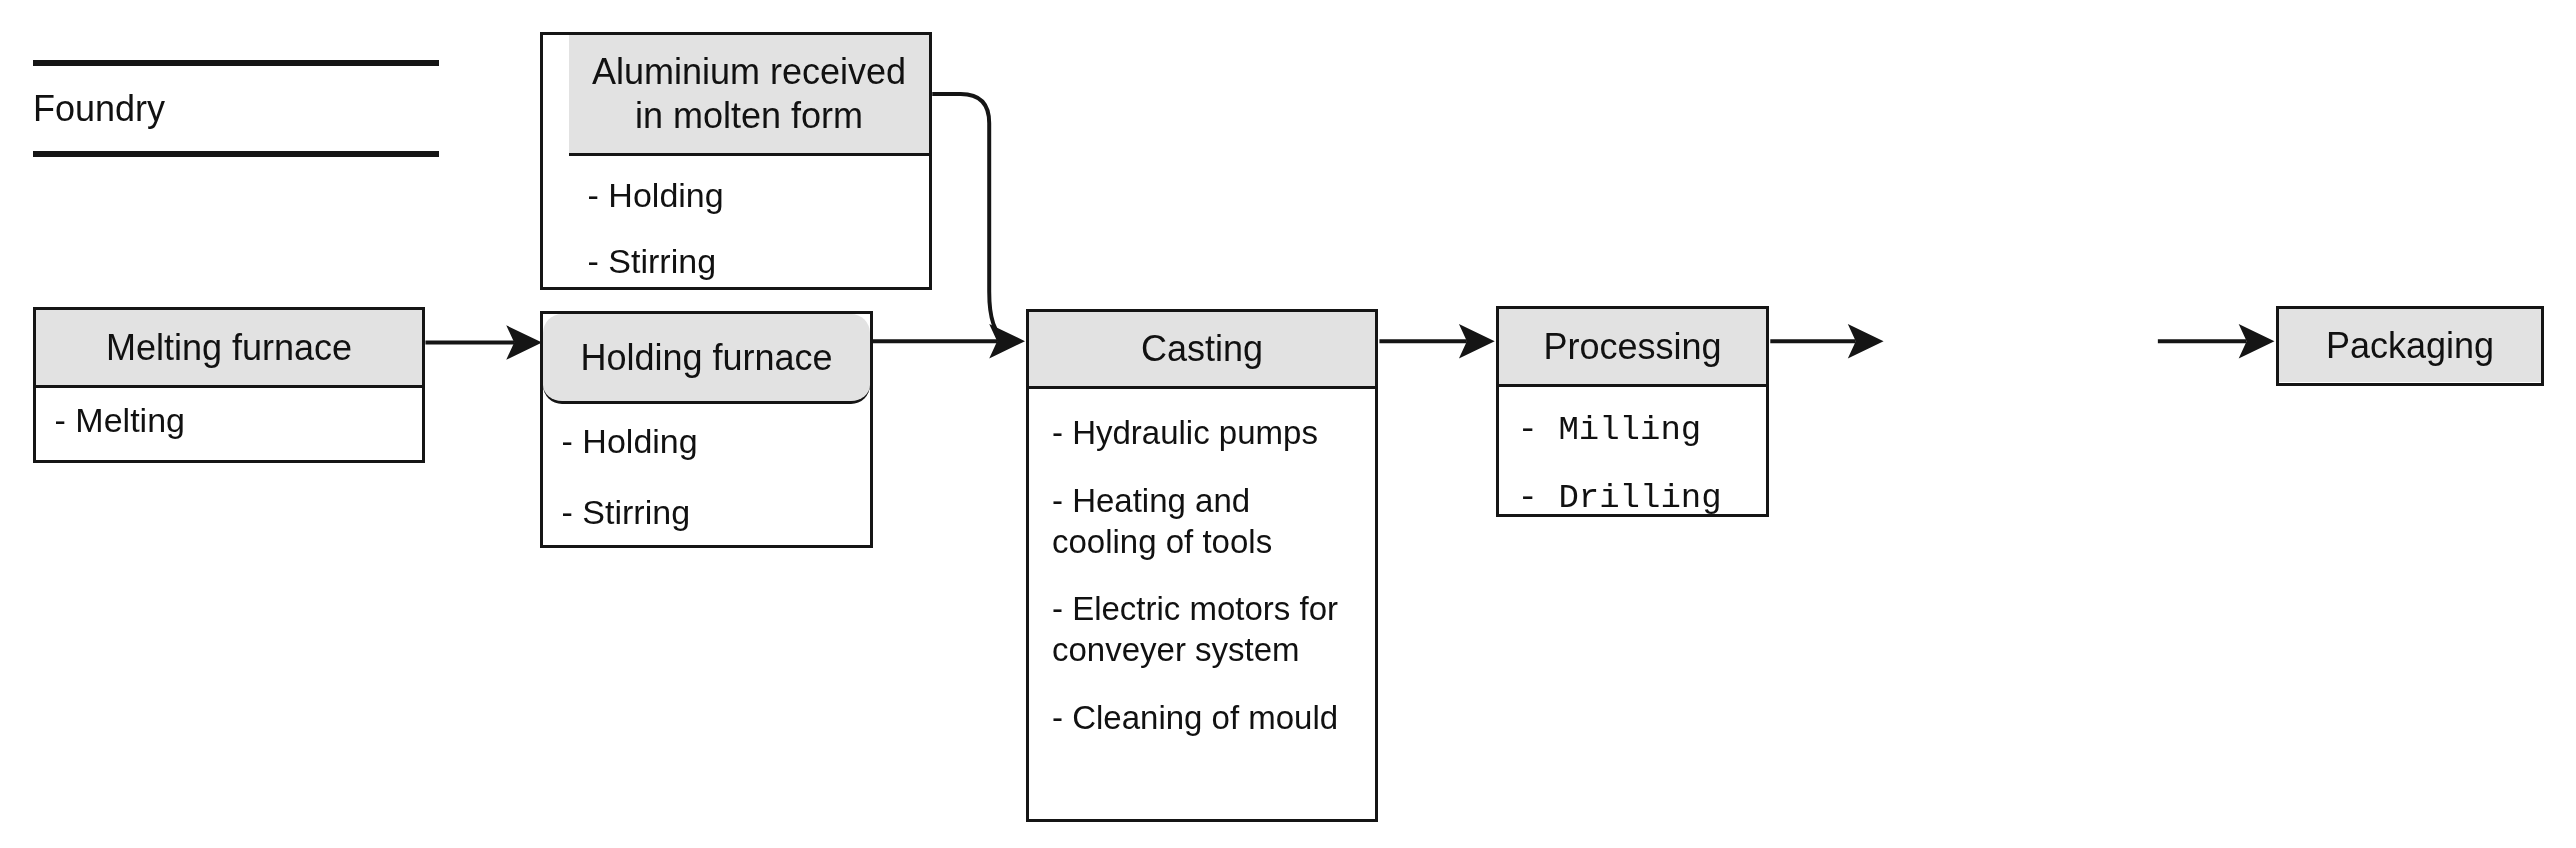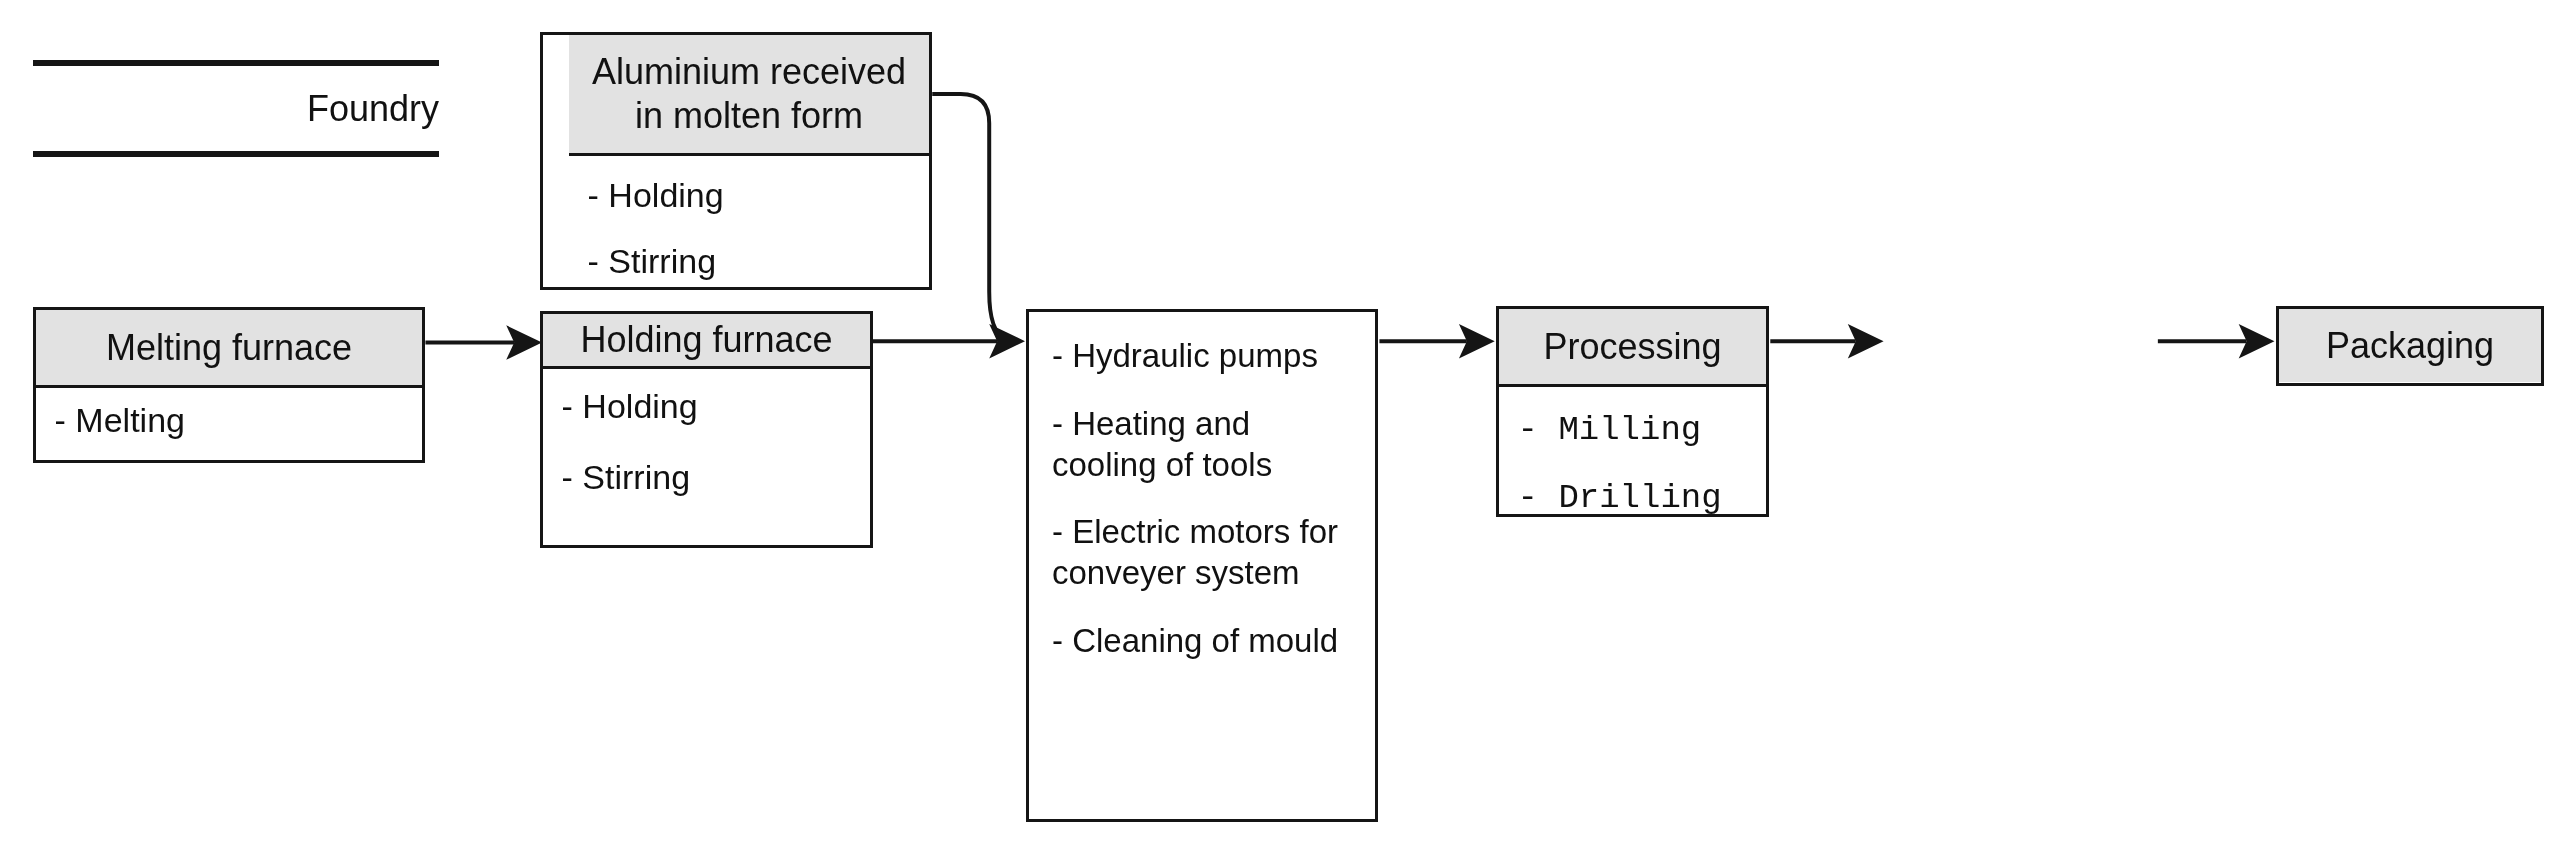--- a/index.html
+++ b/index.html
@@ -16,21 +16,21 @@
     font-family:"Liberation Sans",sans-serif;
     color:#111;
     position:relative;
     overflow:hidden;
   }
   .stage{position:absolute;left:0;top:0;width:2576px;height:848px;}
   .foundry-label{
     position:absolute;left:33px;top:60px;width:406px;height:85px;
     border-top:6.6px solid var(--line-color);
     border-bottom:6.6px solid var(--line-color);
-    text-align:right;line-height:85px;
+    text-align:left;line-height:85px;
     font-size:36px;
   }
   .node{
     position:absolute;
     background:var(--body-fill);
     border:3.3px solid var(--border-color);
     box-sizing:border-box;
   }
   .node-header{
     background:var(--header-fill);
@@ -84,28 +84,29 @@
   </div>
 
   <div class="node" style="left:33px;top:307px;width:392px;height:156px;">
     <div class="node-header" style="height:78px;">Melting furnace</div>
     <div class="node-body body-melting">
       <div class="node-item">- Melting</div>
     </div>
   </div>
 
   <div class="node" style="left:540px;top:311px;width:333px;height:237px;">
-    <div class="node-header" style="height:55px;">Holding furnace</div>
+    <div class="node-header" style="height:90px;border-radius:19px;">Holding furnace</div>
     <div class="node-body body-holding">
       <div class="node-item">- Holding</div>
       <div class="node-item">- Stirring</div>
     </div>
   </div>
 
   <div class="node" style="left:1026px;top:309px;width:352px;height:513px;">
+    <div class="node-header" style="height:77px;">Casting</div>
     <div class="node-body body-casting">
       <div class="node-item">- Hydraulic pumps</div>
       <div class="node-item w-360">- Heating and cooling of tools</div>
       <div class="node-item w-475">- Electric motors for conveyer system</div>
       <div class="node-item">- Cleaning of mould</div>
     </div>
   </div>
 
   <div class="node" style="left:1496px;top:306px;width:273px;height:211px;">
     <div class="node-header" style="height:78px;">Processing</div>

